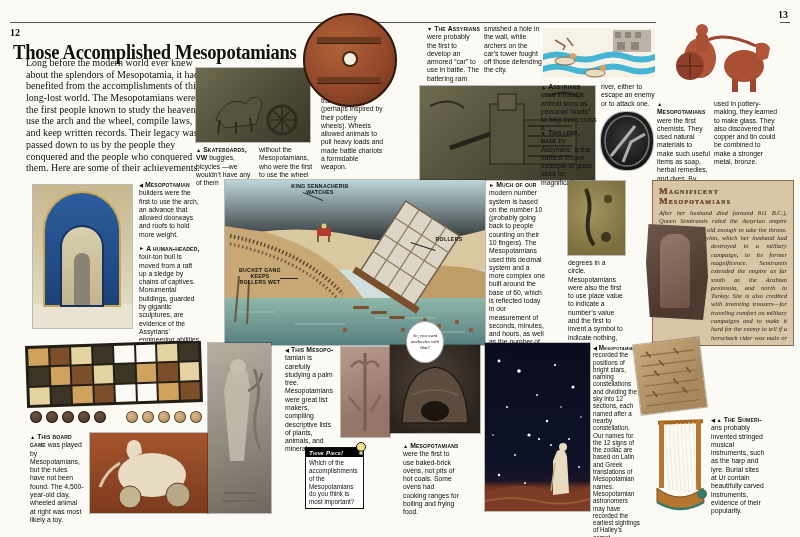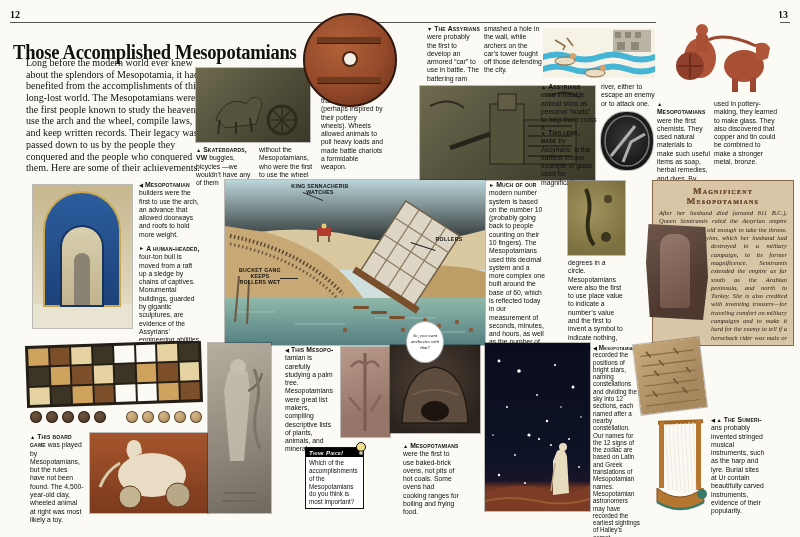--- a/index.html
+++ b/index.html
@@ -21,21 +21,21 @@
   
   .plabel{position:absolute;font-size:5.2px;line-height:1.15;font-weight:bold;letter-spacing:.3px;text-align:center;text-transform:uppercase;color:#111;}
   .lline{position:absolute;background:#222;}
   .bubble{position:absolute;width:38px;height:42px;background:#fff;border:1px solid #aaa;border-radius:50%;font:italic 4.7px/1.3 "Liberation Serif",serif;display:flex;align-items:center;justify-content:center;text-align:center;padding:3px;box-sizing:border-box;z-index:5;}
   
   .wheel{position:absolute;left:303px;top:13px;width:90px;height:90px;border-radius:50%;background:radial-gradient(circle at 40% 35%,#b06238 0%,#95492a 55%,#5f2c18 100%);border:2px solid #2e180e;z-index:3;}
   .wheel .hole{position:absolute;left:39px;top:38px;width:12px;height:12px;border-radius:50%;background:#f4efe4;box-shadow:0 0 0 2px #4a2414;}
   .wheel .bar{position:absolute;left:12px;width:64px;height:6px;background:#6e3a20;box-shadow:0 1px 0 #3c1d0f;}
   
   .sidebar{position:absolute;left:652px;top:180px;width:142px;height:166px;background:#d9c6a7;border:1px solid #8a6a48;box-sizing:border-box;padding:5px 6px 4px 6px;}
-  .sidebar h3{margin:0 0 3px 0;font:bold 9px "Liberation Serif",serif;font-variant:small-caps;letter-spacing:1.2px;color:#8a5a32;text-align:center;text-shadow:0 0 0 #000;}
+  .sidebar h3{margin:0 0 3px 0;font:bold 9px "Liberation Serif",serif;font-variant:small-caps;letter-spacing:1.2px;color:#8a5a32;text-align:left;text-shadow:0 0 0 #000;}
   .sidebar .body{font:italic 6.5px/1.28 "Liberation Serif",serif;color:#2e2014;text-align:justify;}
   .sb-relief{position:absolute;left:646px;top:224px;width:62px;height:96px;background:linear-gradient(150deg,#6e564c,#4e382f 70%);clip-path:polygon(4% 0,96% 3%,100% 55%,92% 100%,6% 97%,0 40%);z-index:4;}
   .sb-relief .fig{position:absolute;left:14px;top:10px;width:30px;height:74px;background:linear-gradient(150deg,#94786a,#6e5246);border-radius:12px 12px 4px 4px;}
   
   .think{position:absolute;left:305px;top:447px;width:59px;height:62px;background:#fff;border:1px solid #111;box-sizing:border-box;z-index:4;}
   .think .hd{background:#000;color:#fff;font:italic bold 6.2px/9px "Liberation Sans",sans-serif;font-variant:small-caps;padding:0 3px;letter-spacing:.3px;}
   .think .bd{font-size:6.3px;line-height:1.25;padding:2px 3px;}
   .bulb{position:absolute;right:-4px;top:-6px;}
   
   .ishtar{background:linear-gradient(#c8b78e,#ddd3b8 70%,#e8e2d0);}
@@ -52,21 +52,21 @@
   .lens{background:radial-gradient(circle at 50% 45%,#3a3a3a,#111 80%);border-radius:46%;}
   .oven{background:radial-gradient(circle at 45% 40%,#4e4238,#2a221c 80%);}
   .toy{background:linear-gradient(#a5552c,#7c3a1d);}
   .skyphoto{background:linear-gradient(#0a0d1d 0%,#0d1226 70%,#1a1428 82%,#6e3522 86%,#8a4a2c 100%);}
   figure{margin:0;}
 </style>
 </head>
 <body>
 
 <div class="toprule"></div>
-<div class="pagenum" style="left:10px;">12</div>
+<div class="pagenum" style="left:10px;margin-top:18px;">12</div>
 <div class="pagenum" style="right:12px;">13</div>
 <h1 class="title">Those Accomplished Mesopotamians</h1>
 <div class="intro">Long before the modern world ever knew about the splendors of Mesopotamia, it had benefited from the accomplishments of this long-lost world. The Mesopotamians were the first people known to study the heavens, use the arch and the wheel, compile laws, and keep written records. Their legacy was passed down to us by the people they conquered and the people who conquered them. Here are some of their achievements.</div>
 
 <figure class="photo stone-olive" style="left:196px;top:68px;width:114px;height:74px;">
   <svg width="114" height="74">
     <circle cx="86" cy="52" r="14" fill="none" stroke="#2e2c1e" stroke-width="3"></circle>
     <path d="M86,40 L86,64 M74,52 L98,52 M78,43 L94,61 M94,43 L78,61" stroke="#2e2c1e" stroke-width="1.5"></path>
     <path d="M20,52 C26,34 40,30 50,36 C56,26 64,28 66,36 L60,56 L30,60 Z" fill="#57543e" stroke="#2e2c1e" stroke-width="1"></path>
     <path d="M24,52 L22,66 M40,54 L40,66 M54,50 L56,64" stroke="#2e2c1e" stroke-width="2"></path>

